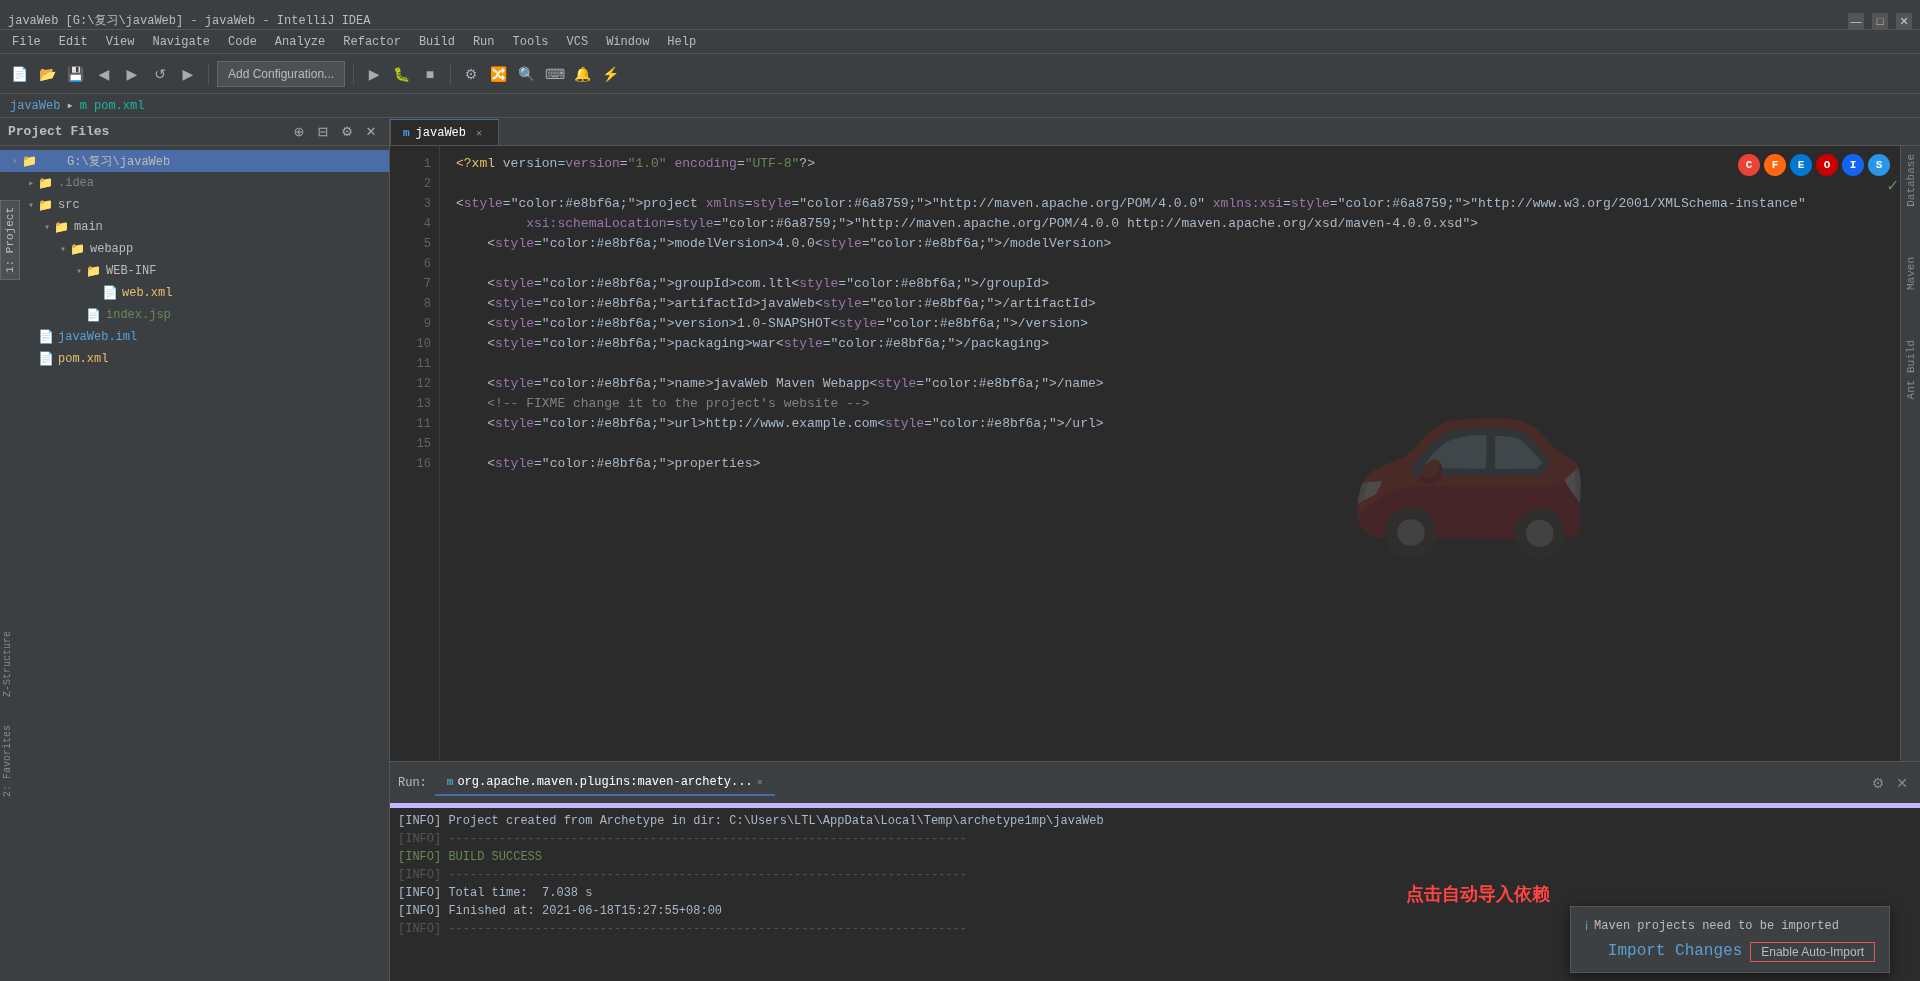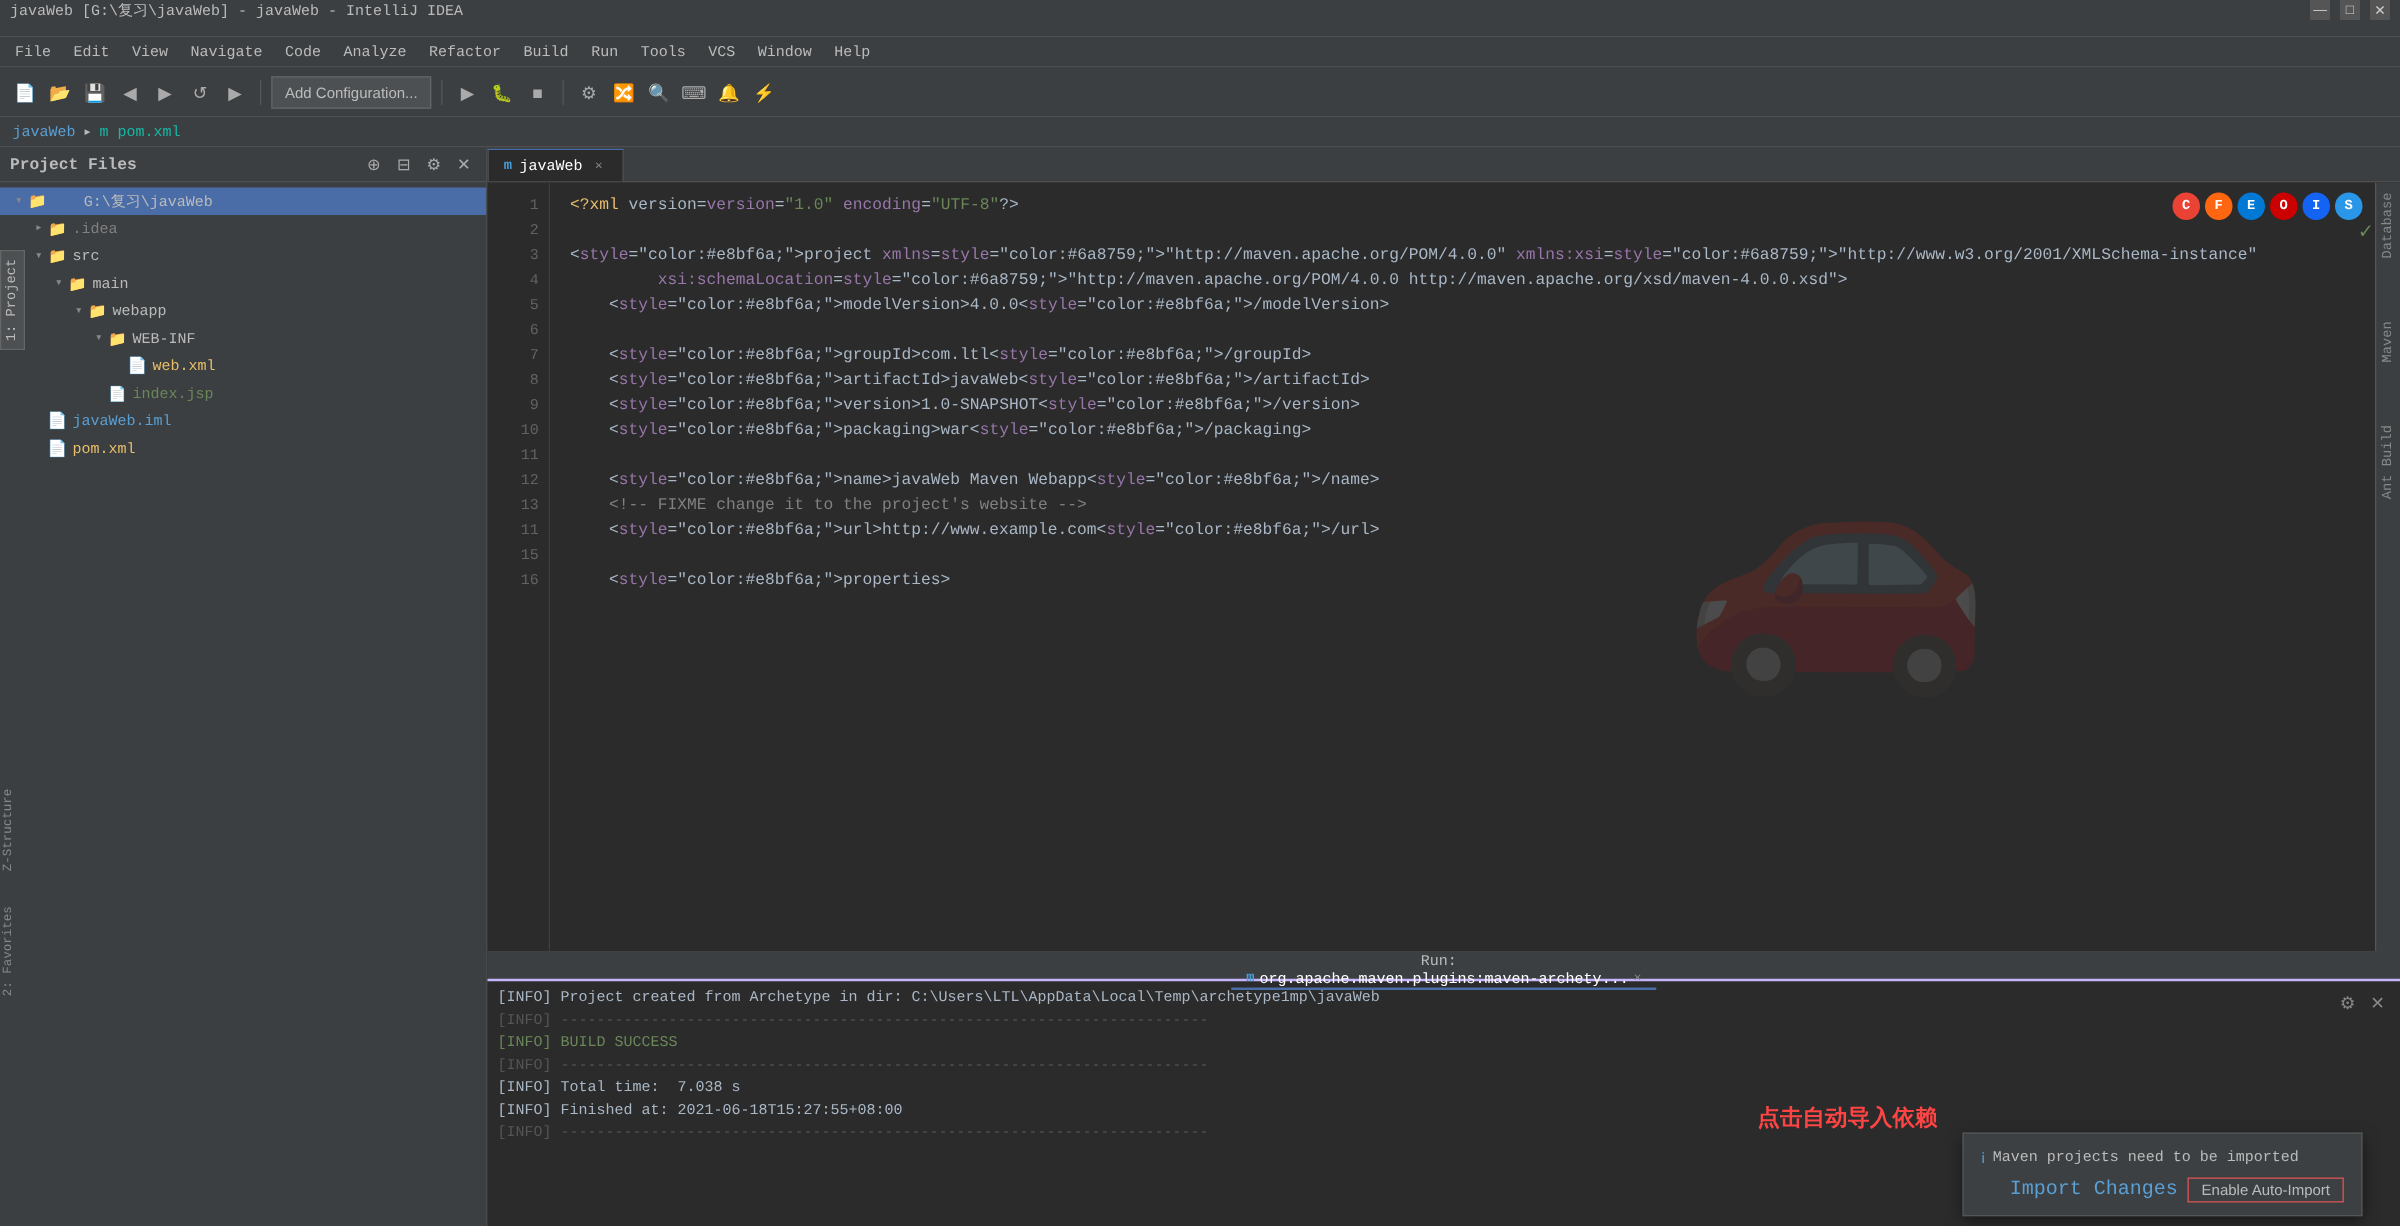--- a/index.html
+++ b/index.html
@@ -11,21 +11,21 @@
       color: #a9b7c6;
       overflow: hidden;
       font-size: 12px;
     }
 
     
     #title-bar {
       height: 30px;
       background: #3c3f41;
       display: flex;
-      align-items: flex-start;
+      align-items: flex-end;
       justify-content: space-between;
       padding: 0 8px;
       border-bottom: 1px solid #555;
     }
     #title-text {
       font-size: 12px;
       color: #bbb;
     }
     #title-controls {
       display: flex;
@@ -332,27 +332,26 @@
     
     #bottom-panel {
       height: 220px;
       min-height: 220px;
       background: #2b2b2b;
       border-top: 1px solid #555;
       display: flex;
       flex-direction: column;
     }
     #bottom-tabs {
-      height: 23px;
-      background: #3c3f41;
-      display: flex;
-      align-items: center;
-      border-bottom: 2px solid #c4b5fd;
+      height: 46px;
+      background: #3c3f41;
+      display: flex;
+      align-items: center;
+      border-bottom: 5px solid #c4b5fd;
       padding: 0 8px;
-      flex-direction: column;
     }
     .bottom-tab {
       height: 26px;
       padding: 0 12px;
       font-size: 12px;
       color: #bbb;
       display: flex;
       align-items: center;
       gap: 4px;
       cursor: pointer;

